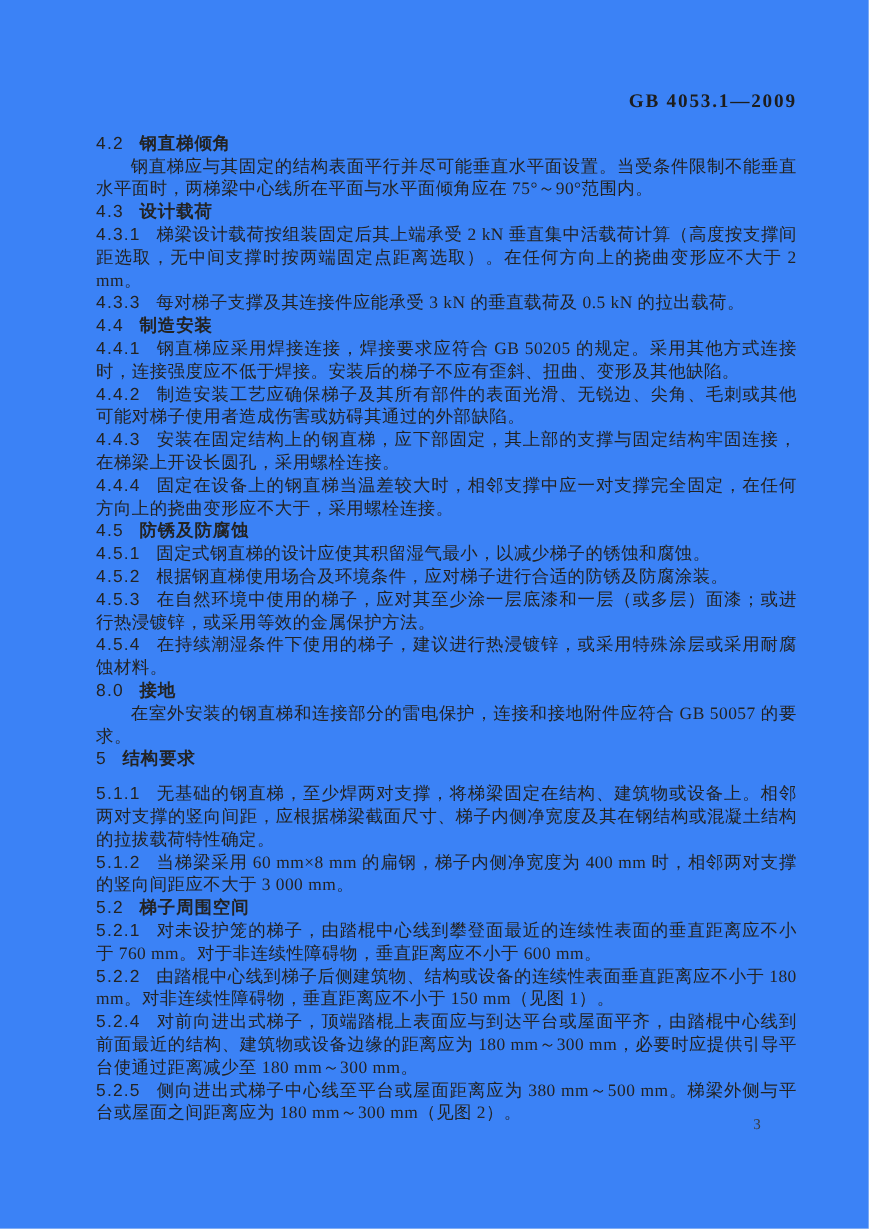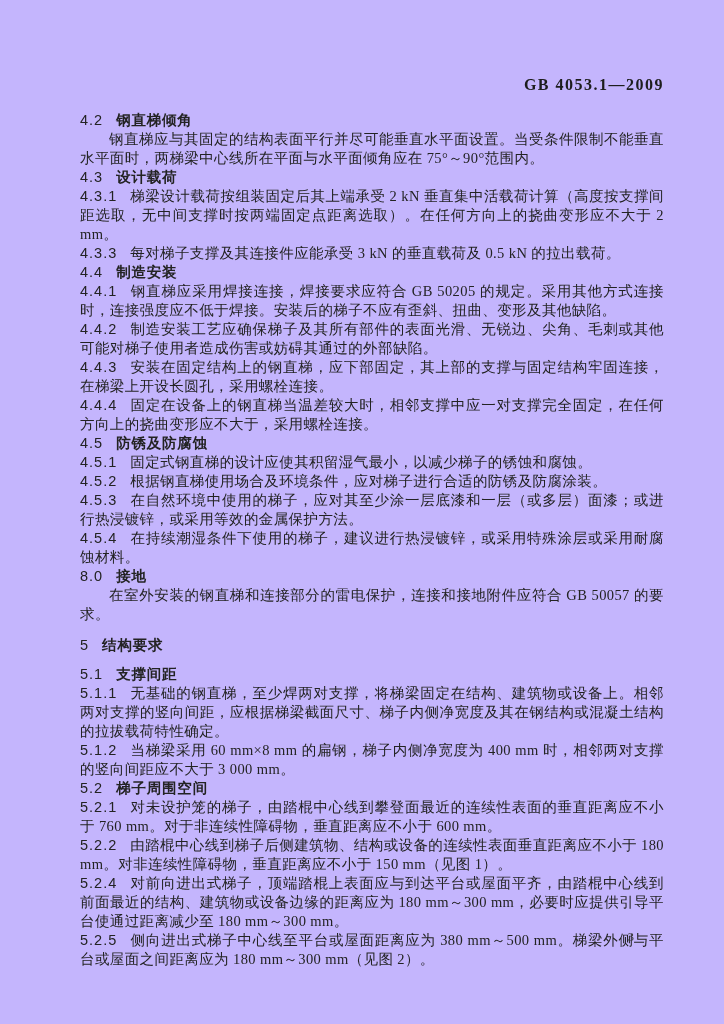--- a/index.html
+++ b/index.html
@@ -5,21 +5,21 @@
   html, body {
     margin: 0;
     padding: 0;
     background: #f4f4f2;
   }
   .page {
     position: relative;
     width: 724px;
     height: 1024px;
     margin: 0 auto;
-    background: #c4b5fd;
+    background: #3b82f6;
     color: #232323;
     font-family: "Liberation Serif", "DejaVu Serif", serif;
     box-sizing: border-box;
     padding: 76px 60px 0 80px;
     overflow: hidden;
   }
   .page-header {
     text-align: right;
     font-weight: bold;
     font-size: 16px;
@@ -43,21 +43,20 @@
     letter-spacing: 1px;
     padding-right: 13px;
     white-space: nowrap;
   }
   .para.h1, .para.h2 {
     font-family: "Liberation Sans", "DejaVu Sans", sans-serif;
     font-weight: bold;
     letter-spacing: 0.8px;
   }
   .para.h1 {
-    margin-top: 12px;
     margin-bottom: 10px;
   }
   .para.p {
     text-indent: 2em;
   }
   .page-footer {
     position: absolute;
     top: 930px;
     right: 90px;
     font-size: 12.5px;
@@ -84,21 +83,20 @@
       <p class="para clause"><span class="num">4.4.3</span><span>安装在固定结构上的钢直梯，应下部固定，其上部的支撑与固定结构牢固连接，在梯梁上开设长圆孔，采用螺栓连接。</span></p>
       <p class="para clause"><span class="num">4.4.4</span><span>固定在设备上的钢直梯当温差较大时，相邻支撑中应一对支撑完全固定，在任何方向上的挠曲变形应不大于，采用螺栓连接。</span></p>
       <p class="para h2"><span class="num">4.5</span><span>防锈及防腐蚀</span></p>
       <p class="para clause"><span class="num">4.5.1</span><span>固定式钢直梯的设计应使其积留湿气最小，以减少梯子的锈蚀和腐蚀。</span></p>
       <p class="para clause"><span class="num">4.5.2</span><span>根据钢直梯使用场合及环境条件，应对梯子进行合适的防锈及防腐涂装。</span></p>
       <p class="para clause"><span class="num">4.5.3</span><span>在自然环境中使用的梯子，应对其至少涂一层底漆和一层（或多层）面漆；或进行热浸镀锌，或采用等效的金属保护方法。</span></p>
       <p class="para clause"><span class="num">4.5.4</span><span>在持续潮湿条件下使用的梯子，建议进行热浸镀锌，或采用特殊涂层或采用耐腐蚀材料。</span></p>
       <p class="para h2"><span class="num">8.0</span><span>接地</span></p>
       <p class="para p"><span>在室外安装的钢直梯和连接部分的雷电保护，连接和接地附件应符合 GB 50057 的要求。</span></p>
       <p class="para h1"><span class="num">5</span><span>结构要求</span></p>
-      <p class="para h2"><span class="num">5.1</span><span>支撑间距</span></p>
       <p class="para clause"><span class="num">5.1.1</span><span>无基础的钢直梯，至少焊两对支撑，将梯梁固定在结构、建筑物或设备上。相邻两对支撑的竖向间距，应根据梯梁截面尺寸、梯子内侧净宽度及其在钢结构或混凝土结构的拉拔载荷特性确定。</span></p>
       <p class="para clause"><span class="num">5.1.2</span><span>当梯梁采用 60 mm×8 mm 的扁钢，梯子内侧净宽度为 400 mm 时，相邻两对支撑的竖向间距应不大于 3 000 mm。</span></p>
       <p class="para h2"><span class="num">5.2</span><span>梯子周围空间</span></p>
       <p class="para clause"><span class="num">5.2.1</span><span>对未设护笼的梯子，由踏棍中心线到攀登面最近的连续性表面的垂直距离应不小于 760 mm。对于非连续性障碍物，垂直距离应不小于 600 mm。</span></p>
       <p class="para clause"><span class="num">5.2.2</span><span>由踏棍中心线到梯子后侧建筑物、结构或设备的连续性表面垂直距离应不小于 180 mm。对非连续性障碍物，垂直距离应不小于 150 mm（见图 1）。</span></p>
       <p class="para clause"><span class="num">5.2.4</span><span>对前向进出式梯子，顶端踏棍上表面应与到达平台或屋面平齐，由踏棍中心线到前面最近的结构、建筑物或设备边缘的距离应为 180 mm～300 mm，必要时应提供引导平台使通过距离减少至 180 mm～300 mm。</span></p>
       <p class="para clause"><span class="num">5.2.5</span><span>侧向进出式梯子中心线至平台或屋面距离应为 380 mm～500 mm。梯梁外侧与平台或屋面之间距离应为 180 mm～300 mm（见图 2）。</span></p>
     </div>
 
   <div class="page-footer">

